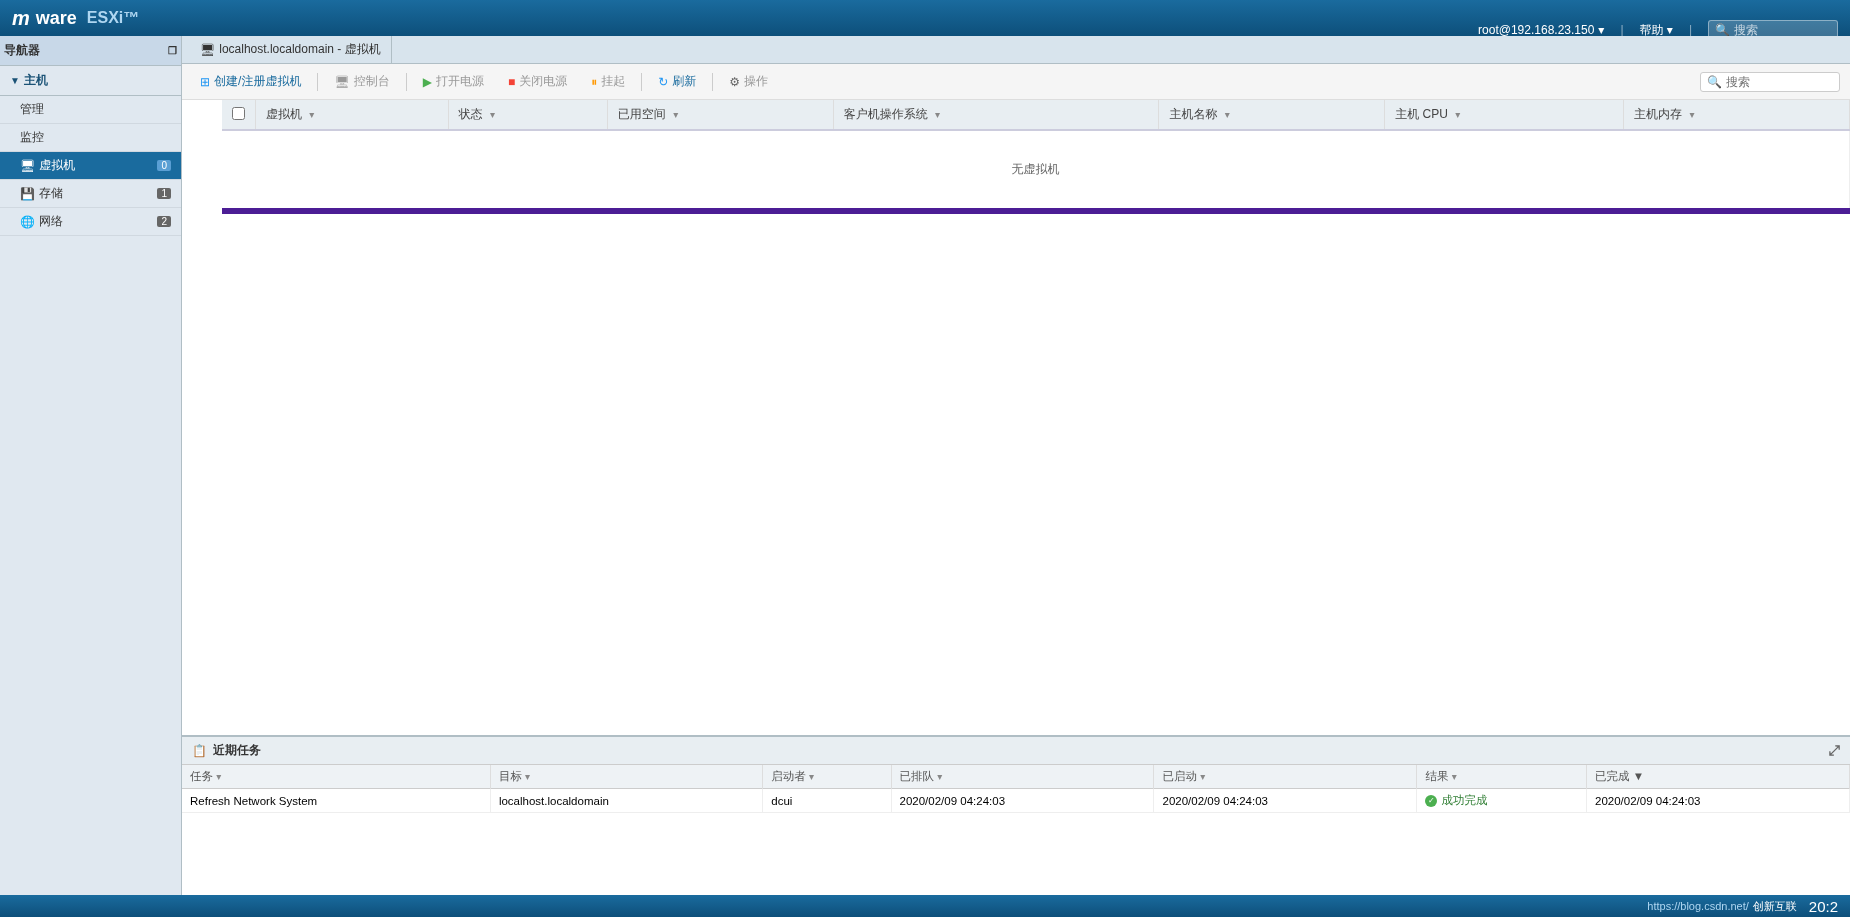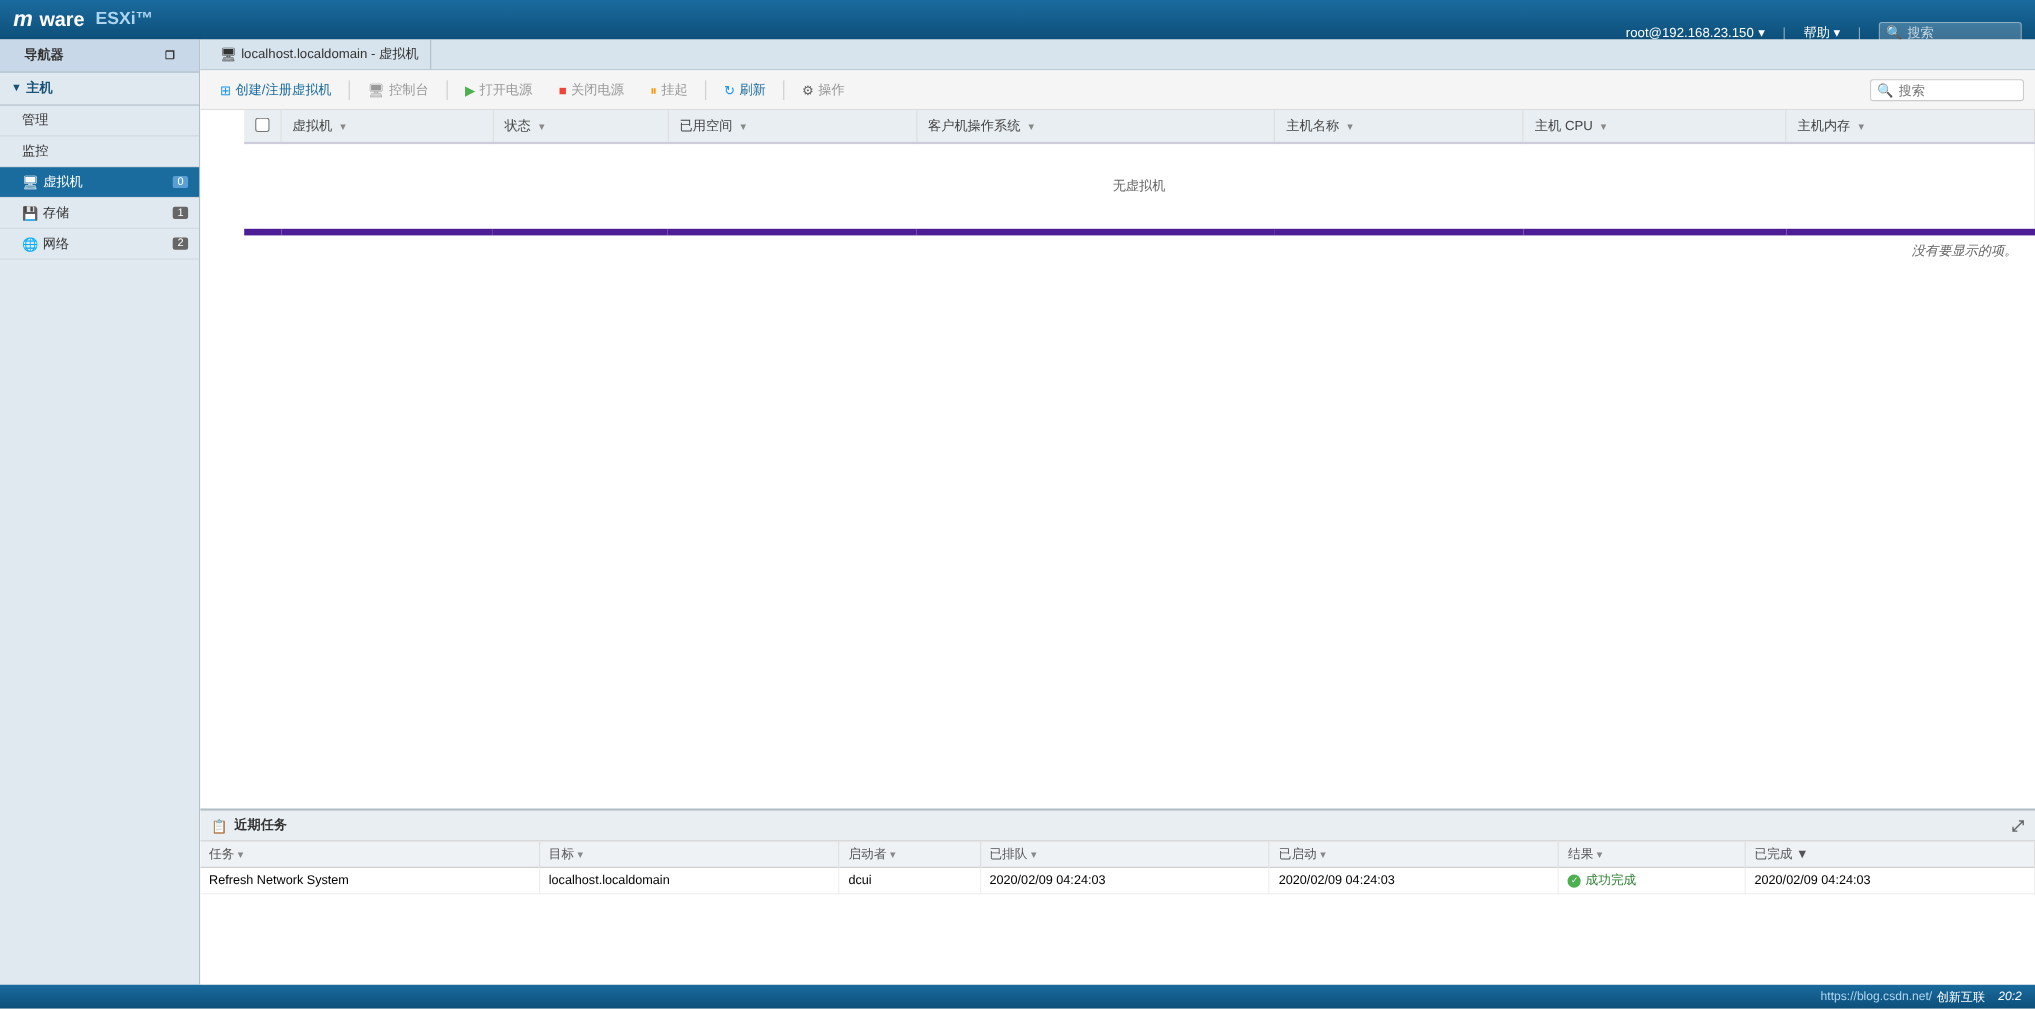--- a/index.html
+++ b/index.html
@@ -66,21 +66,21 @@
       background: #e0e8f0;
       border-right: 1px solid #b0bec5;
       display: flex;
       flex-direction: column;
       flex-shrink: 0;
     }
     .sidebar-section-header {
       display: flex;
       align-items: center;
       justify-content: space-between;
-      padding: 6px 22px;
+      padding: 6px 4px;
       background: #c8d8e8;
       font-size: 12px;
       font-weight: bold;
       color: #333;
       border-bottom: 1px solid #b0bec5;
       cursor: pointer;
     }
     .sidebar-section-header .icon { font-size: 10px; }
     .sidebar-item {
       display: flex;
@@ -473,21 +473,20 @@
                 <span class="sort-arrow">▾</span>
               </th>
             </tr>
           </thead>
           <tbody>
             <tr>
               <td colspan="8" class="empty-msg">无虚拟机</td>
             </tr>
           </tbody>
         </table>
-        <div class="no-items-msg">没有要显示的项。</div>
       </div>
     </div>
 
     <div class="recent-tasks">
       <div class="recent-tasks-header">
         <div style="display:flex; align-items:center; gap:6px;">
           <span>📋</span>
           <span>近期任务</span>
         </div>
         <span class="expand-btn">⤢</span>
@@ -544,14 +543,14 @@
         </table>
       </div>
     </div>
 
   </div>
 </div>
 
 <div class="status-bar">
   <span style="color: #aed6f1; font-size:11px;">https://blog.csdn.net/</span>
   <span style="color:white; font-size:11px; margin-left:4px;">创新互联</span>
-  <span style="color:white; font-size:11px; margin-left:12px;font-style:italic;">20:2</span>
+  <span style="color:white; font-size:15px; margin-left:12px;">20:2</span>
 </div>
 
 </body></html>

